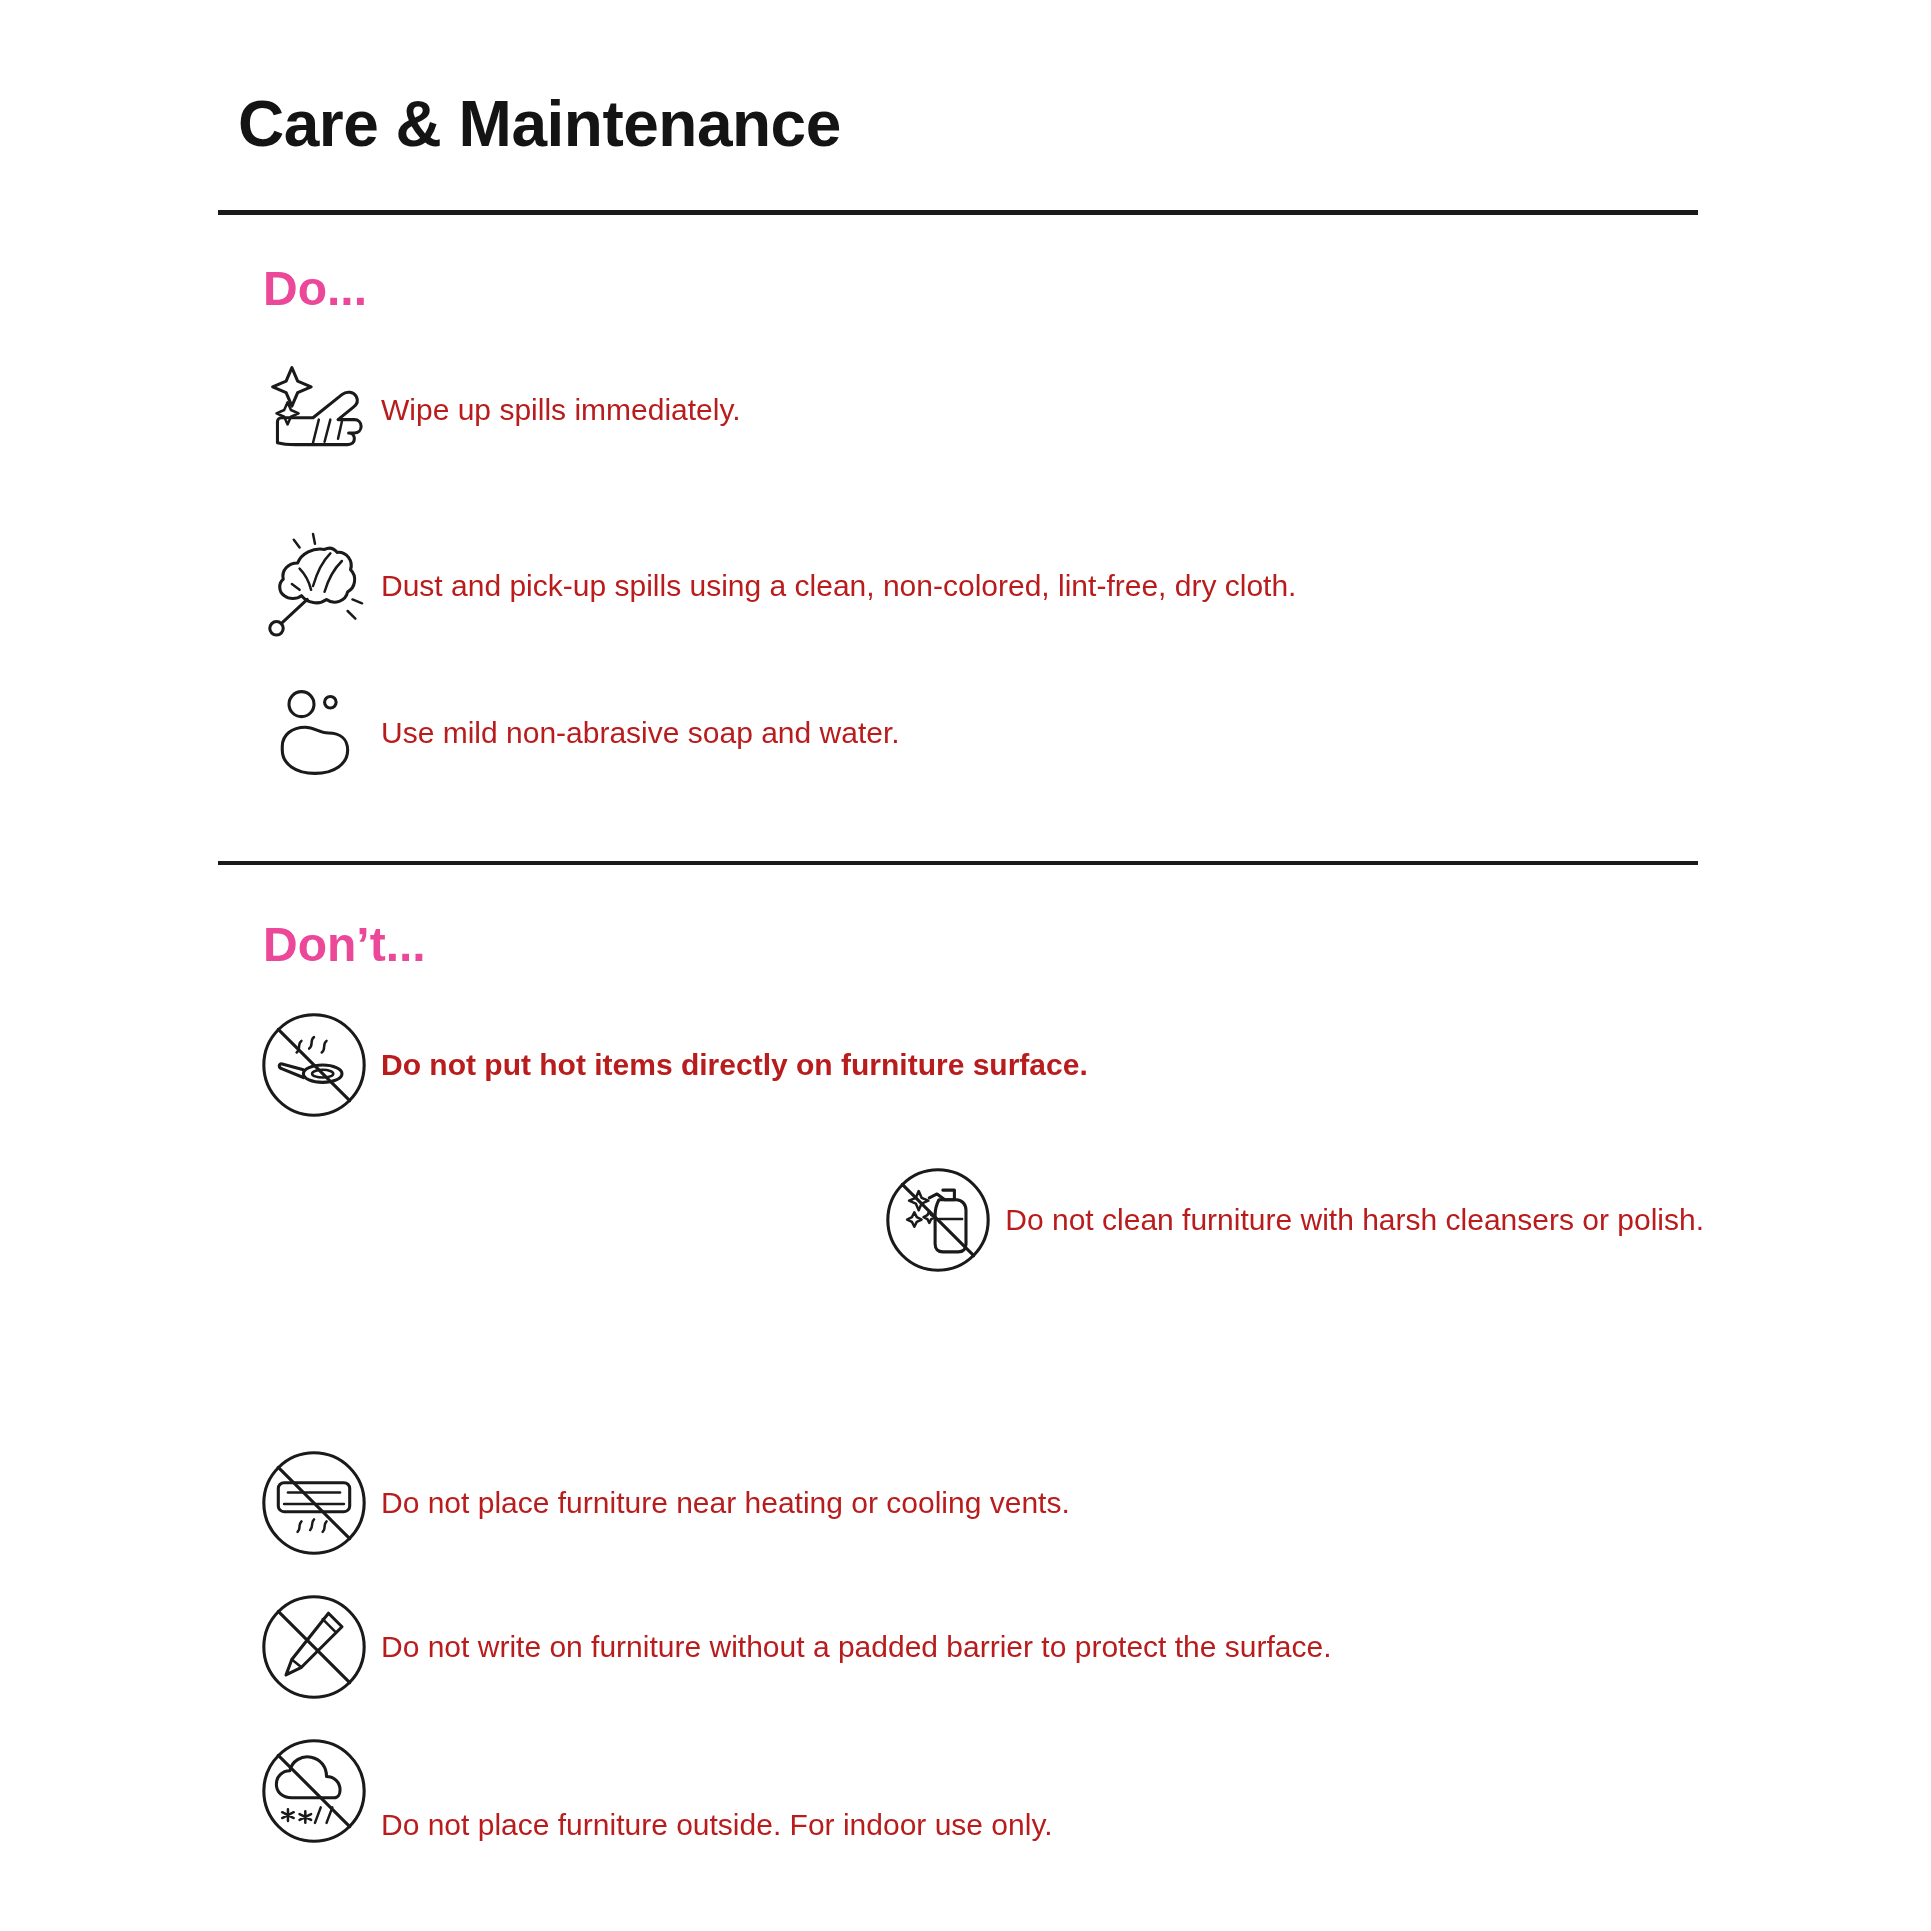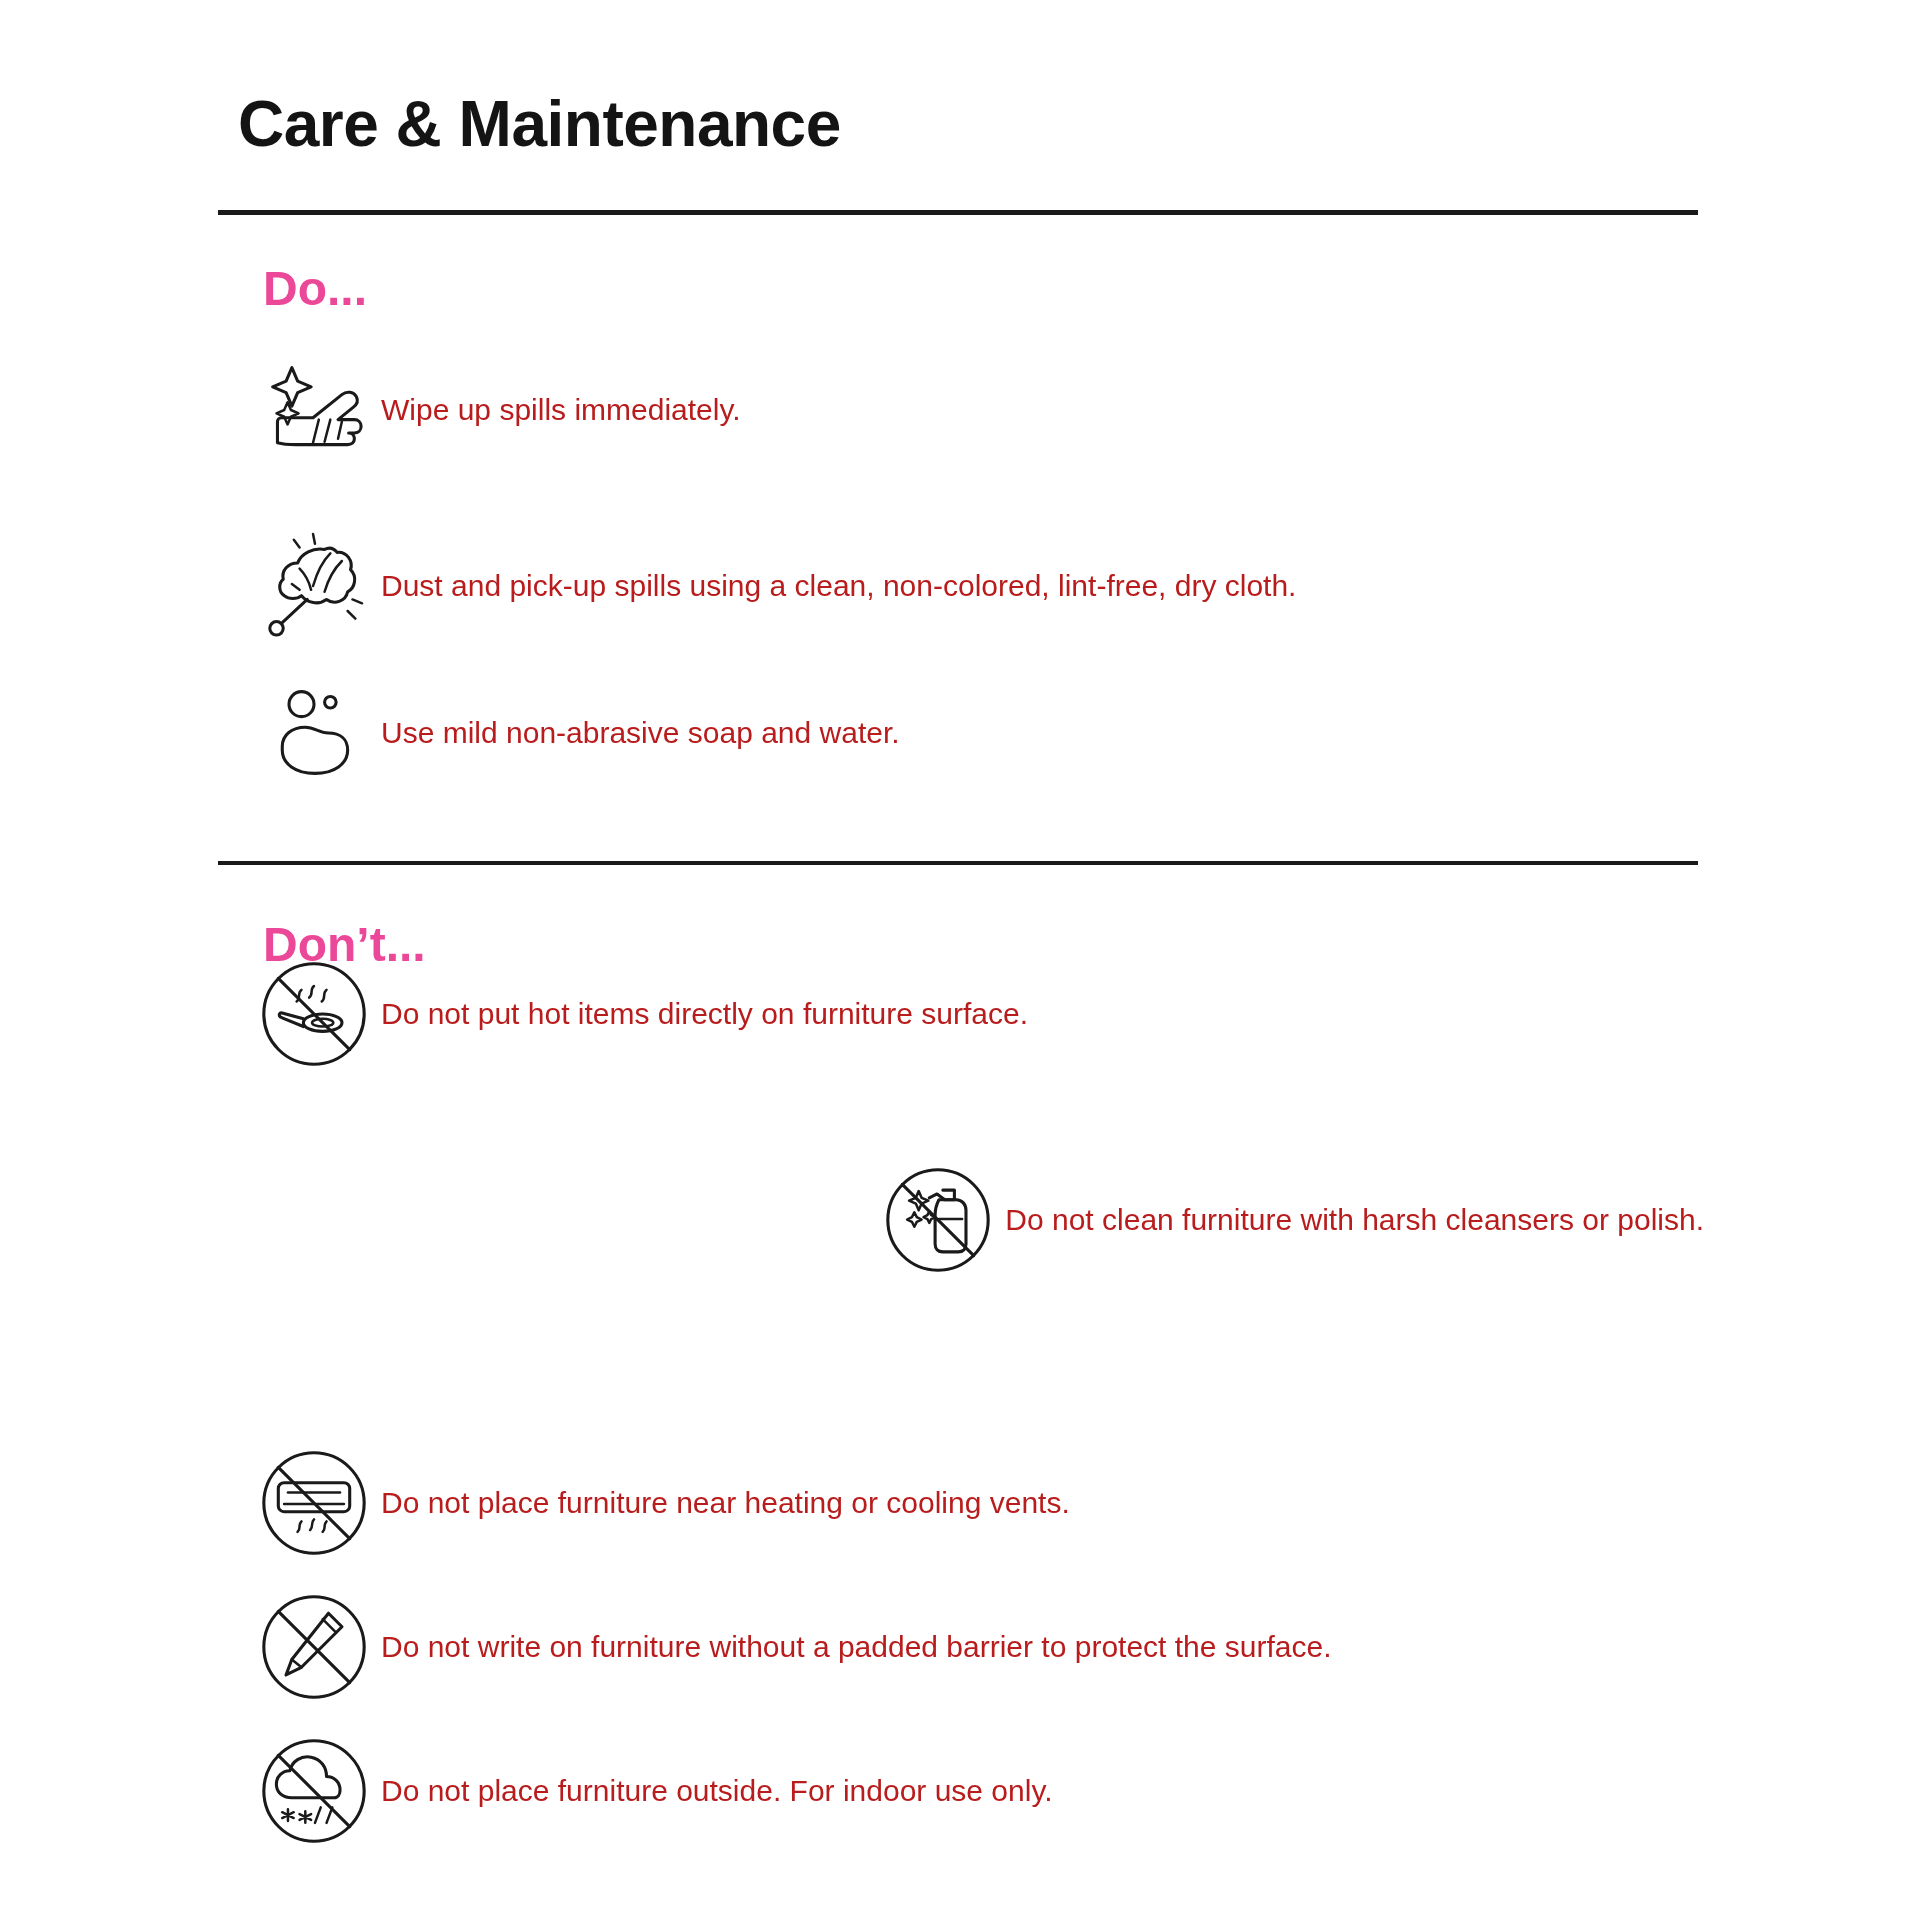--- a/index.html
+++ b/index.html
@@ -74,26 +74,26 @@
     margin-left: 9px;
     white-space: nowrap;
   }
 
   
   #do-item-0 { top: 358px; }
   #do-item-1 { top: 534px; }
   #do-item-2 { top: 681px; }
 
   
-  #dont-item-0 { top: 962px; }
+  #dont-item-0 { top: 1013px; font-weight: bold; }
   #dont-item-1 { top: 1168px; justify-content: flex-end; }
   #dont-item-2 { top: 1309px; }
   #dont-item-3 { top: 1451px; }
   #dont-item-4 { top: 1595px; }
-  #dont-item-5 { top: 1739px; }
+  #dont-item-5 { top: 1739px; align-items: flex-end; }
 
   svg { display: block; overflow: visible; }
   .stroke {
     fill: none;
     stroke: #1a1a1a;
     stroke-width: 3.2;
     stroke-linecap: round;
     stroke-linejoin: round;
   }
   .stroke-thin {

